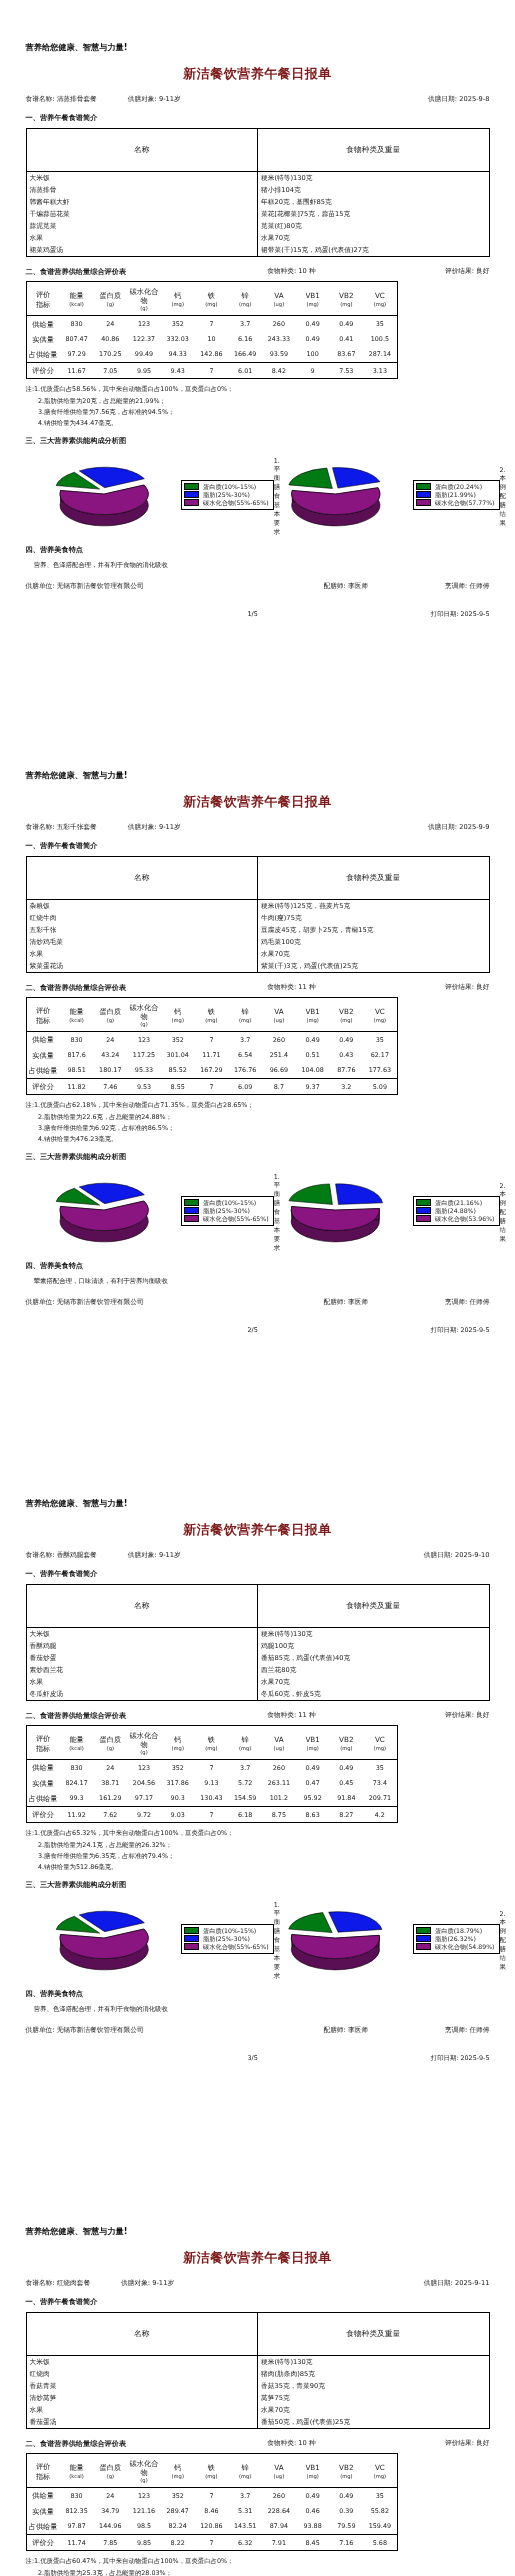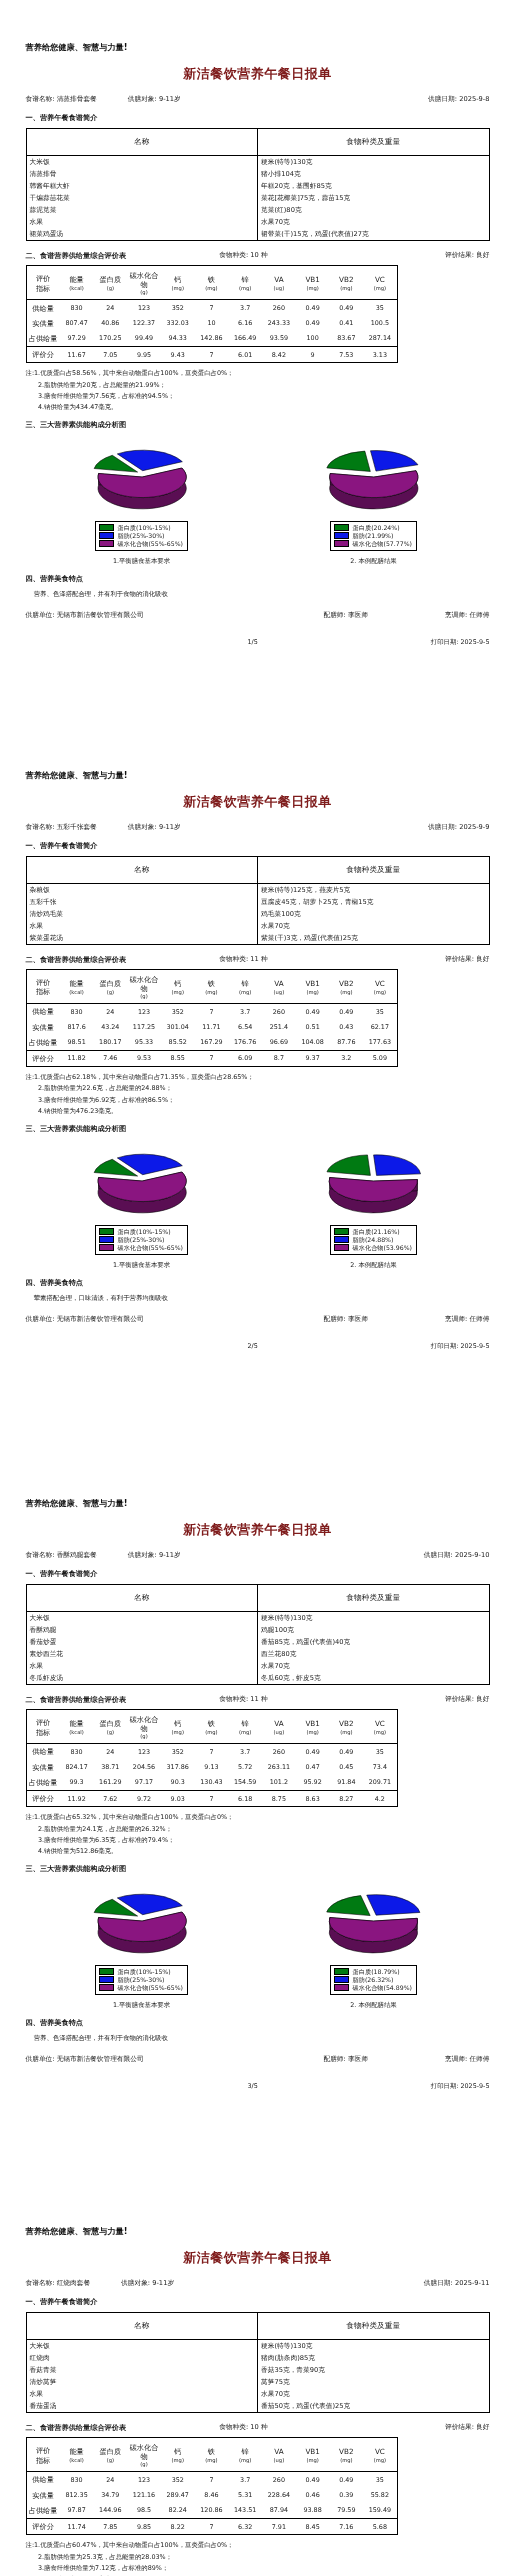--- a/index.html
+++ b/index.html
@@ -52,20 +52,21 @@
   .sec-title{
     font-size:7.2px;
     font-weight:bold;
     margin:0 0 4.6px 0;
     letter-spacing:0px;
   }
   .sec-head{
     display:flex;
     align-items:center;
     margin:0 0 4.6px 0;
+    gap:48px;
   }
   .sec-head .sec-title{margin:0;}
   .sec-head .sh2{font-size:6.7px;margin-left:93px;font-weight:normal;}
   .sec-head .sh3{font-size:6.7px;margin-left:auto;font-weight:normal;}
 
   table.menu{
     border-collapse:collapse;
     width:464px;
     table-layout:fixed;
     margin-bottom:9.3px;
@@ -74,21 +75,21 @@
     border:0.5px solid #000;
     font-size:6.7px;
     padding:1.5px 3.1px;
     line-height:1.35;
     vertical-align:middle;
   }
   table.menu th{
     text-align:center;
     font-weight:normal;
     font-size:7.7px;
-    padding:8px;
+    padding:16px;
   }
   table.menu td.nm{width:72px;}
   table.menu tr td{border-left:0.5px solid #000;border-right:0.5px solid #000;border-top:0;border-bottom:0;}
   table.menu tr:first-child th{border:0.5px solid #000;}
   table.menu tr:last-child td{border-bottom:0.5px solid #000;}
 
   table.nutri{
     border-collapse:collapse;
     width:372px;
     table-layout:fixed;
@@ -115,21 +116,21 @@
 
   .notes{font-size:6.4px;line-height:1.75;margin:2.1px 0 7.2px 0;}
   .notes .n0{margin-left:0;}
   .notes .ni{margin-left:12.4px;}
 
   .charts{
     display:flex;
     width:464px;
     margin-top:3.1px;
   }
-  .chartbox{width:232px;display:flex;flex-direction:column;align-items:center;}
+  .chartbox{width:232px;display:flex;flex-direction:row;align-items:center;}
   .pie-wrap{height:77px;width:155px;position:relative;margin-top:7.2px;}
   .legend{
     border:0.5px solid #000;
     background:#fff;
     padding:1.5px 4.1px 2.1px 2.6px;
     display:inline-block;
     margin-top:2.1px;
   }
   .legend .lrow{display:flex;align-items:center;font-size:6.2px;line-height:1.28;white-space:nowrap;}
   .legend .sw{width:13.4px;height:5.2px;display:inline-block;margin-right:3.6px;border:0.5px solid #000;}
@@ -368,20 +369,24 @@
       <tbody>
             <tr>
         <th class="nm">名称</th>
         <th>食物种类及重量</th>
       </tr>
       <tr>
       <td class="nm">杂粮饭</td>
       <td>粳米(特等)125克，燕麦片5克</td>
             </tr>
             <tr>
+      <td class="nm">红烧牛肉</td>
+      <td>牛肉(瘦)75克</td>
+            </tr>
+            <tr>
       <td class="nm">五彩千张</td>
       <td>豆腐皮45克，胡萝卜25克，青椒15克</td>
             </tr>
             <tr>
       <td class="nm">清炒鸡毛菜</td>
       <td>鸡毛菜100克</td>
             </tr>
             <tr>
       <td class="nm">水果</td>
       <td>水果70克</td>

